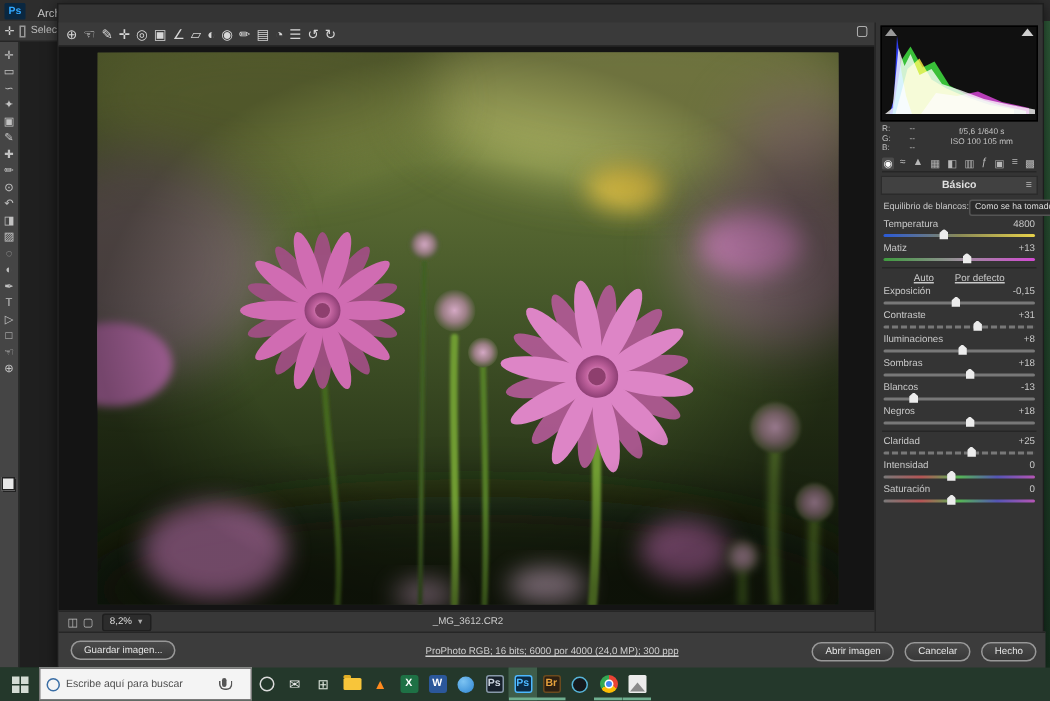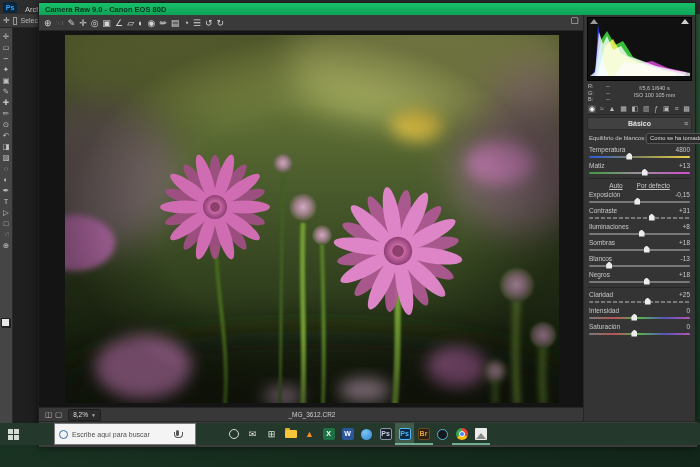--- a/index.html
+++ b/index.html
@@ -70,21 +70,21 @@
 
   
   .acr-footer{position:absolute;left:0;top:418px;width:658px;height:25px;background:#3c3c3c;border-top:1px solid #262626;}
   .pill{position:absolute;top:5px;height:13px;border:1px solid #989898;border-radius:8px;background:linear-gradient(#4a4a4a,#383838);color:#e4e4e4;font-size:6.5px;display:flex;align-items:center;padding:0 8px;box-sizing:border-box;cursor:pointer;white-space:nowrap;}
   .save-btn{left:8px;}
   .workflow-link{position:absolute;left:0;right:0;top:9px;text-align:center;font-size:6.5px;color:#cfcfcf;text-decoration:underline;cursor:pointer;}
   .right-btns{position:absolute;right:6px;top:0;height:25px;display:flex;align-items:center;gap:7px;}
   .right-btns .pill{position:static;}
 
   
-  .taskbar{position:absolute;left:0;top:423px;width:700px;height:22px;background:#24382b;display:flex;align-items:stretch;z-index:5;gap:28px;}
+  .taskbar{position:absolute;left:0;top:445px;width:700px;height:22px;background:#24382b;display:flex;align-items:stretch;z-index:5;}
   .start-btn{width:26px;display:flex;align-items:center;justify-content:center;cursor:pointer;}
   .win-logo{display:grid;grid-template-columns:5px 5px;grid-template-rows:5px 5px;gap:1px;}
   .win-logo span{background:#d4dcd4;}
   .search-box{width:142px;background:#f4f4f4;border:1px solid #7a7a7a;box-sizing:border-box;display:flex;align-items:center;gap:4px;padding:0 4px;cursor:text;}
   .cortana-ring{width:9px;height:9px;border:1.5px solid #3a6ea5;border-radius:50%;box-sizing:border-box;flex:none;}
   .search-box input{border:none;background:transparent;outline:none;font-size:7px;color:#333;font-family:"Liberation Sans",sans-serif;width:100px;padding:0;}
   .search-box input::placeholder{color:#4f4f4f;}
   .mic{position:relative;width:3px;height:6px;background:#555;border-radius:2px;flex:none;margin-right:2px;margin-top:-3px;}
   .mic::after{content:"";position:absolute;left:-2.5px;top:2.5px;width:7px;height:5px;border:1px solid #555;border-top:none;border-radius:0 0 4px 4px;}
   .tb-btn{width:19px;display:flex;align-items:center;justify-content:center;cursor:pointer;position:relative;}
@@ -152,23 +152,20 @@
       <span class="tool">⊕</span>
     </div>
   <div style="position:absolute;left:1px;top:316px;z-index:2;" class="swatches">
     <span class="bg"></span>
     <span class="fg"></span>
   </div>
   <div class="ps-canvas"></div>
 
   <div class="acr">
 
-    <div class="acr-titlebar">
-      <span class="acr-title">Camera Raw 9.0 - Canon EOS 80D</span>
-    </div>
 
     <div class="acr-toolbar">
 
       <span class="fullscreen-btn">▢</span>
     <span class="tool">⊕</span>
         <span class="tool">☜</span>
         <span class="tool">✎</span>
         <span class="tool">✛</span>
         <span class="tool">◎</span>
         <span class="tool">▣</span>

